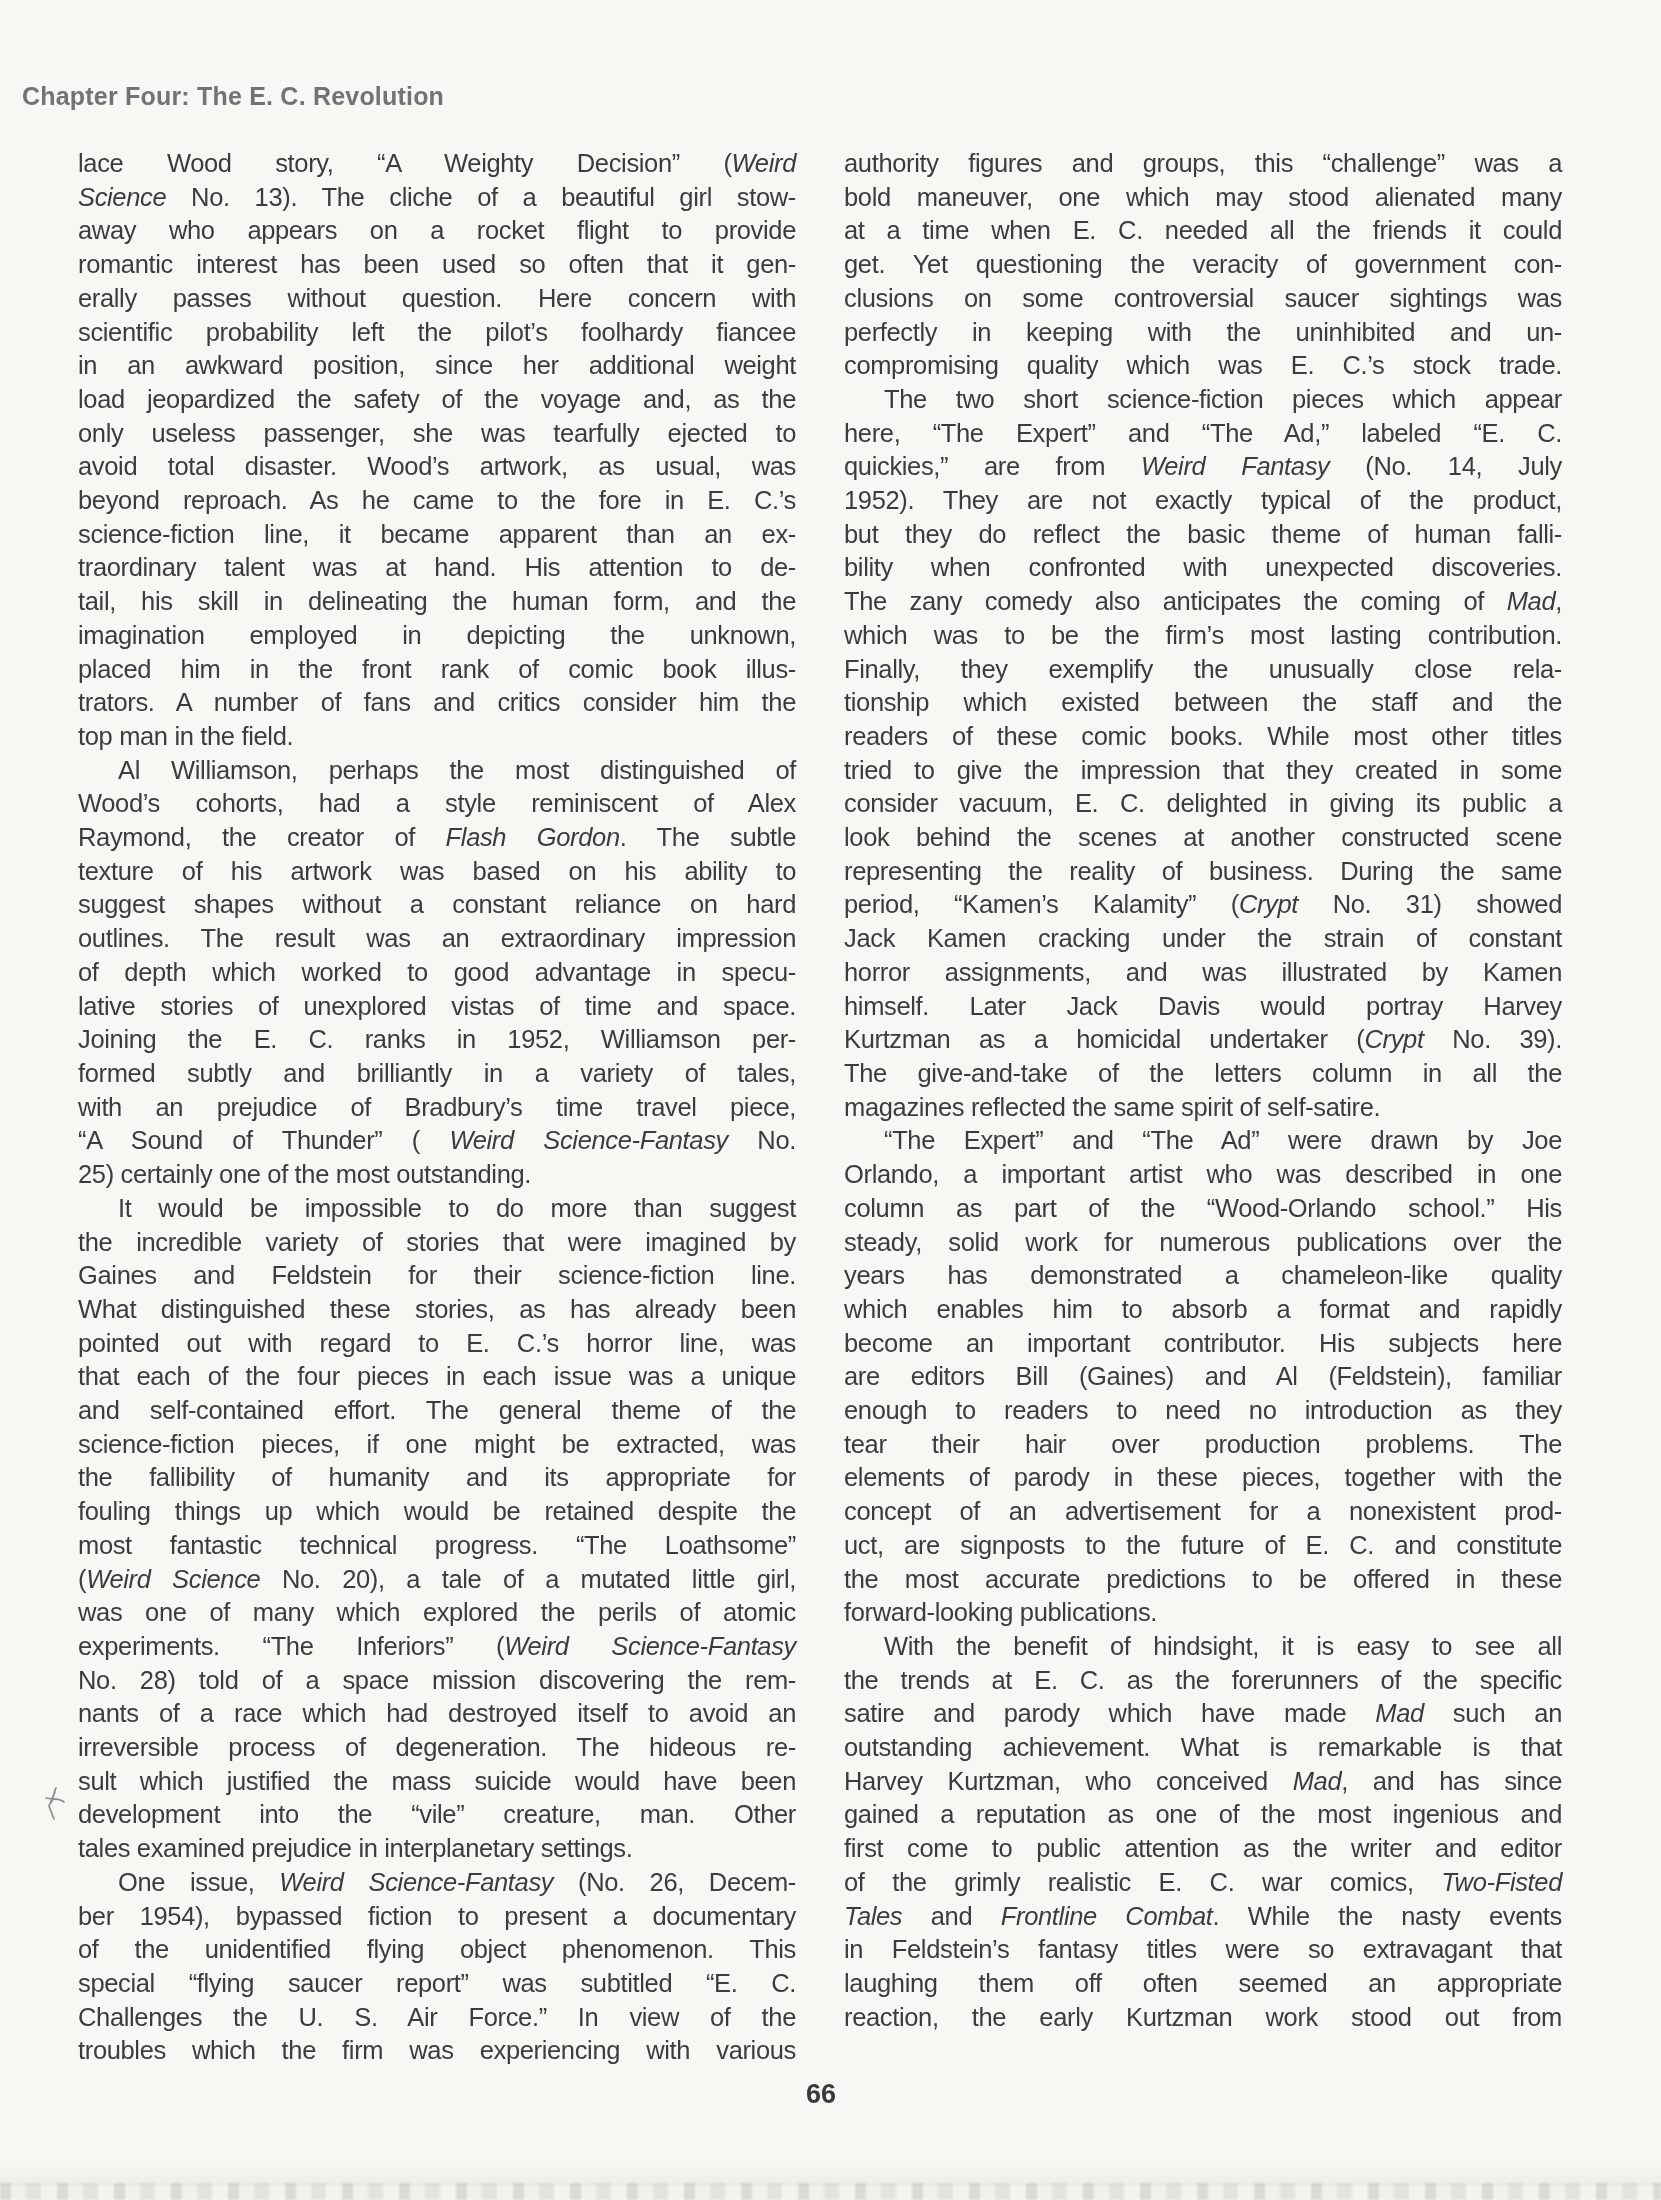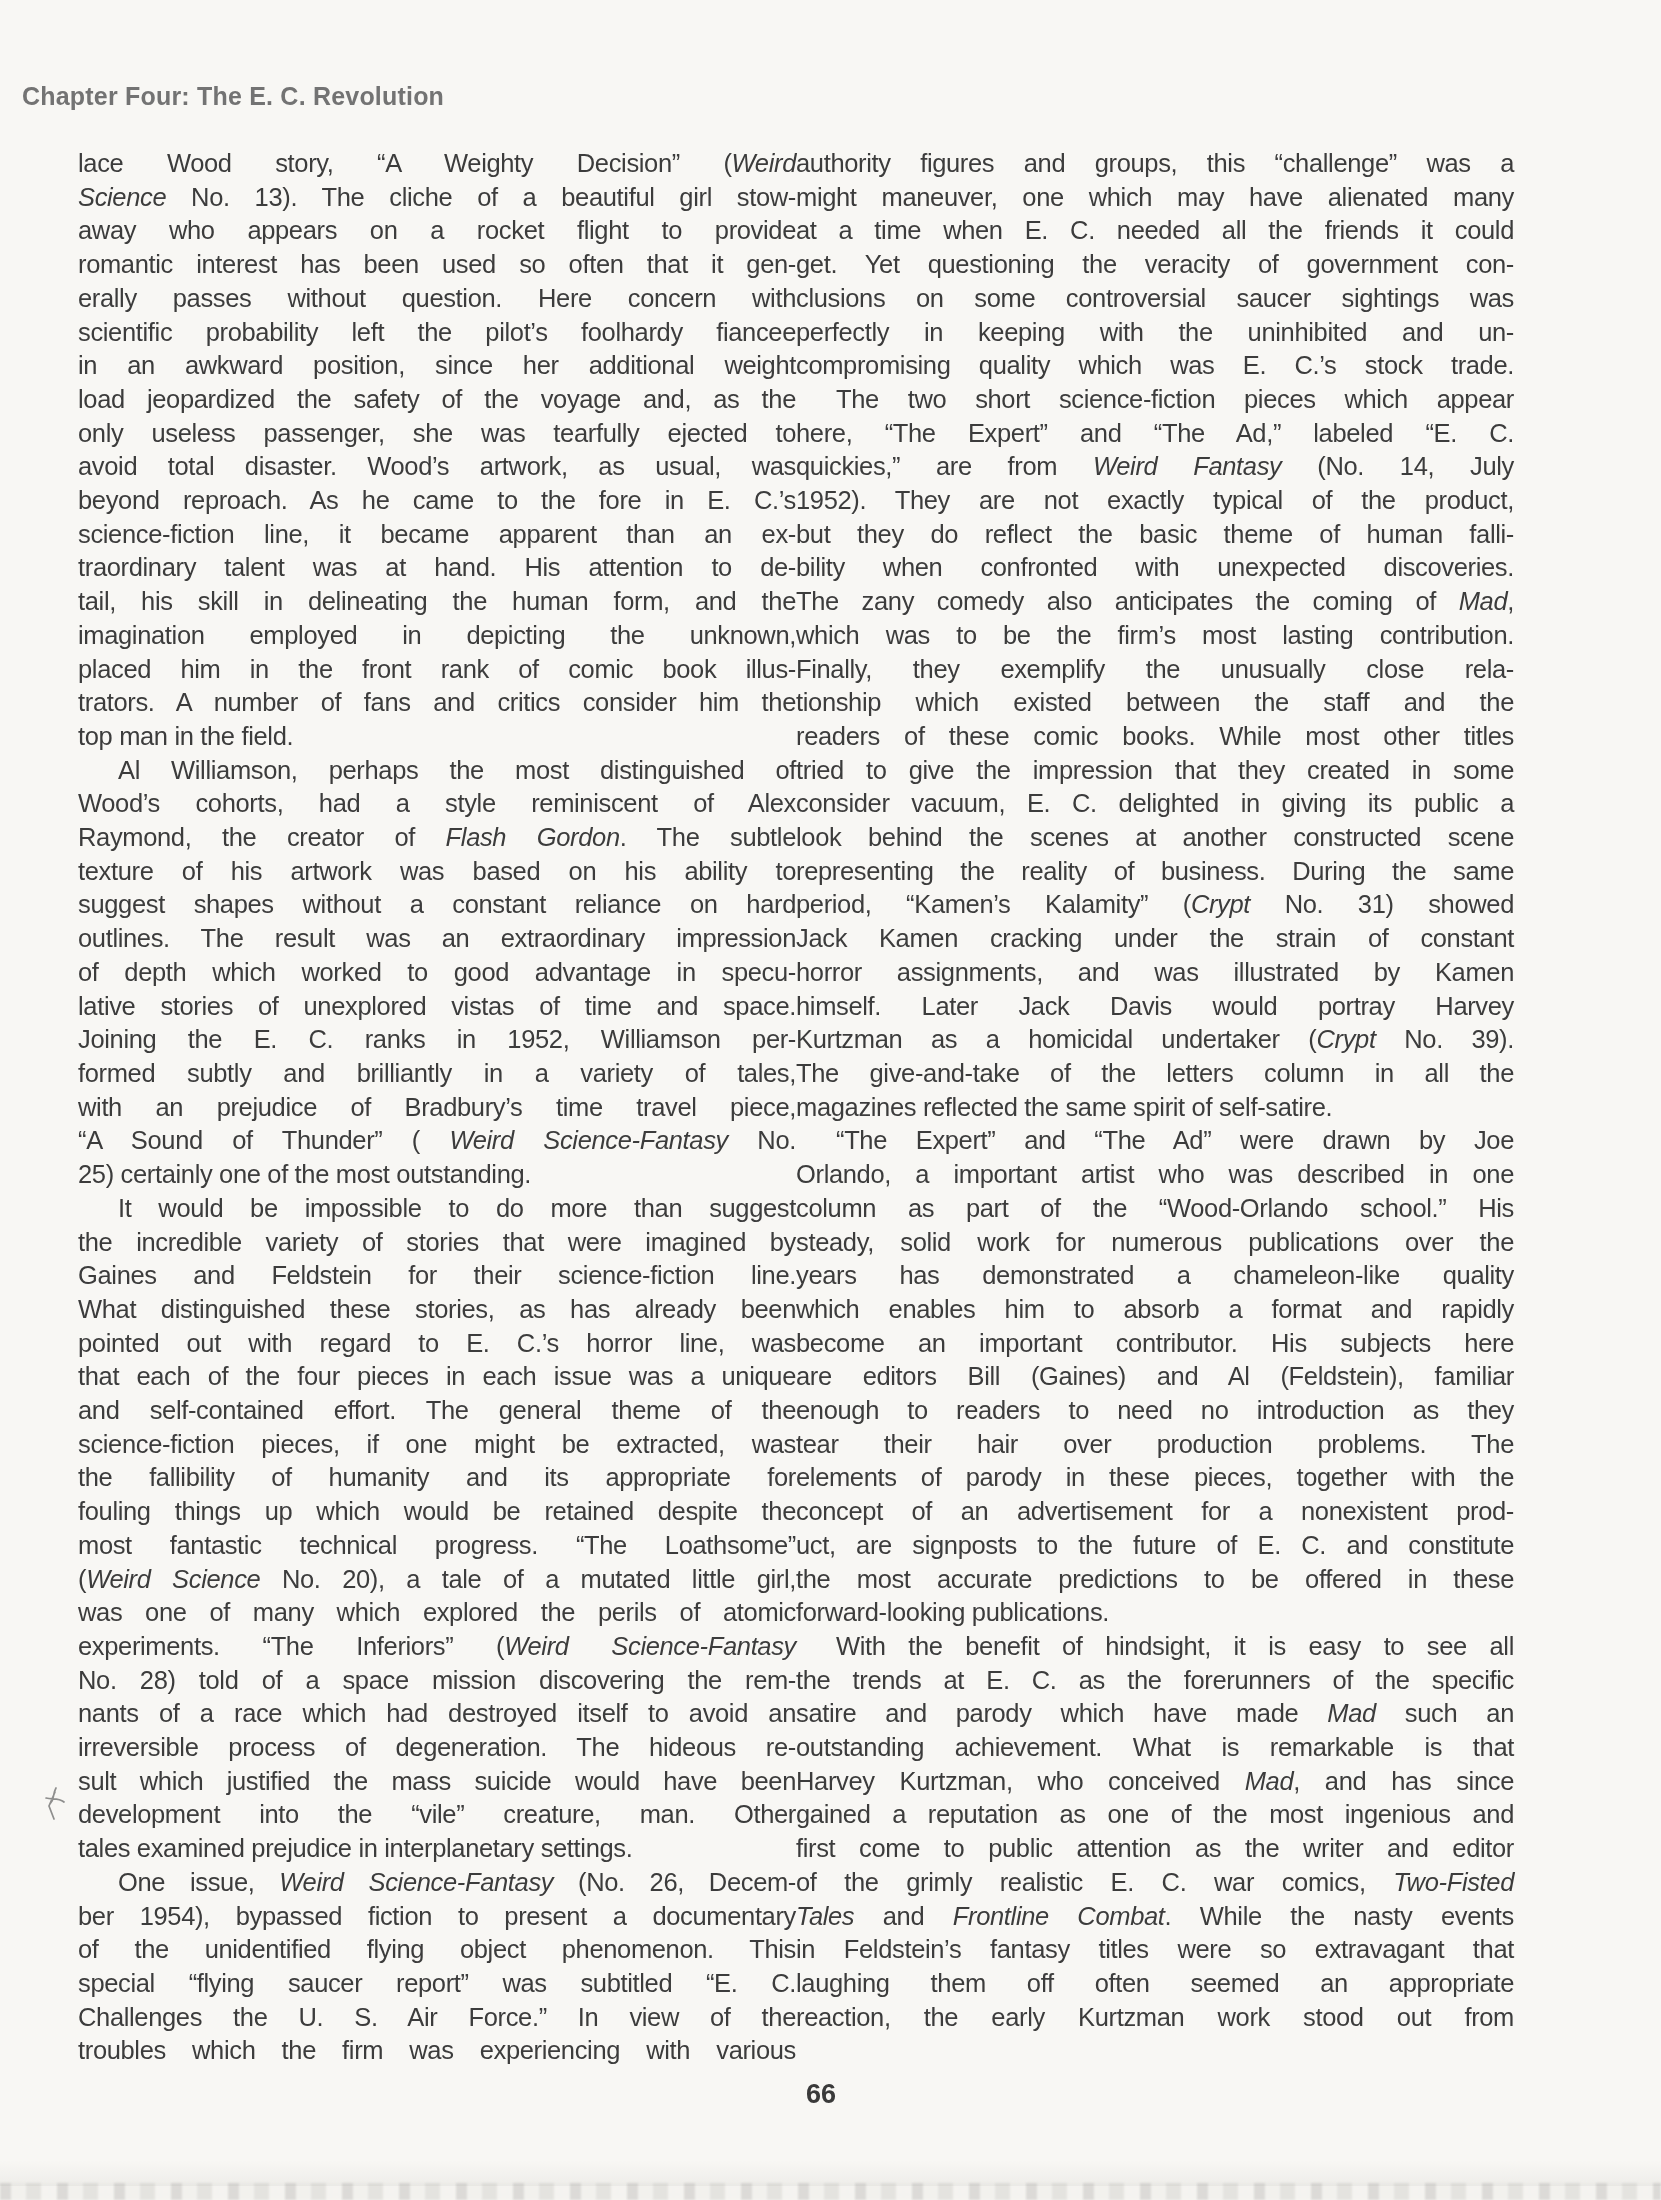--- a/index.html
+++ b/index.html
@@ -10,21 +10,21 @@
     font-family:"Liberation Sans", sans-serif;
     overflow:hidden;
   }
   .chapter-header {
     position:absolute; top:82px; left:0; width:100%;
     text-align:left; font-weight:bold; font-size:25px;
     letter-spacing:.2px; color:#737373;padding-left:22px;
   }
   .columns {
     position:absolute; top:147px; left:78px; width:1484px;
-    display:flex; 
+    display:flex; gap:48px;
   }
   .column {
     width:718px; font-size:25.5px; line-height:33.7px;
     letter-spacing:-.35px; hyphens:none; overflow-wrap:normal;
   }
   .line { text-align:justify; text-align-last:justify; }
   .line.end { text-align-last:left; }
   .line.indent { padding-left:40px; }
   .it { font-style:italic; }
   .page-number {
@@ -106,21 +106,21 @@
         <div class="line end">tales examined prejudice in interplanetary settings.</div>
         <div class="line indent">One issue, <span class="it">Weird Science-Fantasy</span> (No. 26, Decem-</div>
         <div class="line">ber 1954), bypassed fiction to present a documentary</div>
         <div class="line">of the unidentified flying object phenomenon. This</div>
         <div class="line">special “flying saucer report” was subtitled “E. C.</div>
         <div class="line">Challenges the U. S. Air Force.” In view of the</div>
         <div class="line">troubles which the firm was experiencing with various</div>
       </div>
     <div class="column">
         <div class="line">authority figures and groups, this “challenge” was a</div>
-        <div class="line">might maneuver, one which may have alienated many</div>
+        <div class="line">bold maneuver, one which may stood alienated many</div>
         <div class="line">at a time when E. C. needed all the friends it could</div>
         <div class="line">get. Yet questioning the veracity of government con-</div>
         <div class="line">clusions on some controversial saucer sightings was</div>
         <div class="line">perfectly in keeping with the uninhibited and un-</div>
         <div class="line">compromising quality which was E. C.’s stock trade.</div>
         <div class="line indent">The two short science-fiction pieces which appear</div>
         <div class="line">here, “The Expert” and “The Ad,” labeled “E. C.</div>
         <div class="line">quickies,” are from <span class="it">Weird Fantasy</span> (No. 14, July</div>
         <div class="line">1952). They are not exactly typical of the product,</div>
         <div class="line">but they do reflect the basic theme of human falli-</div>

